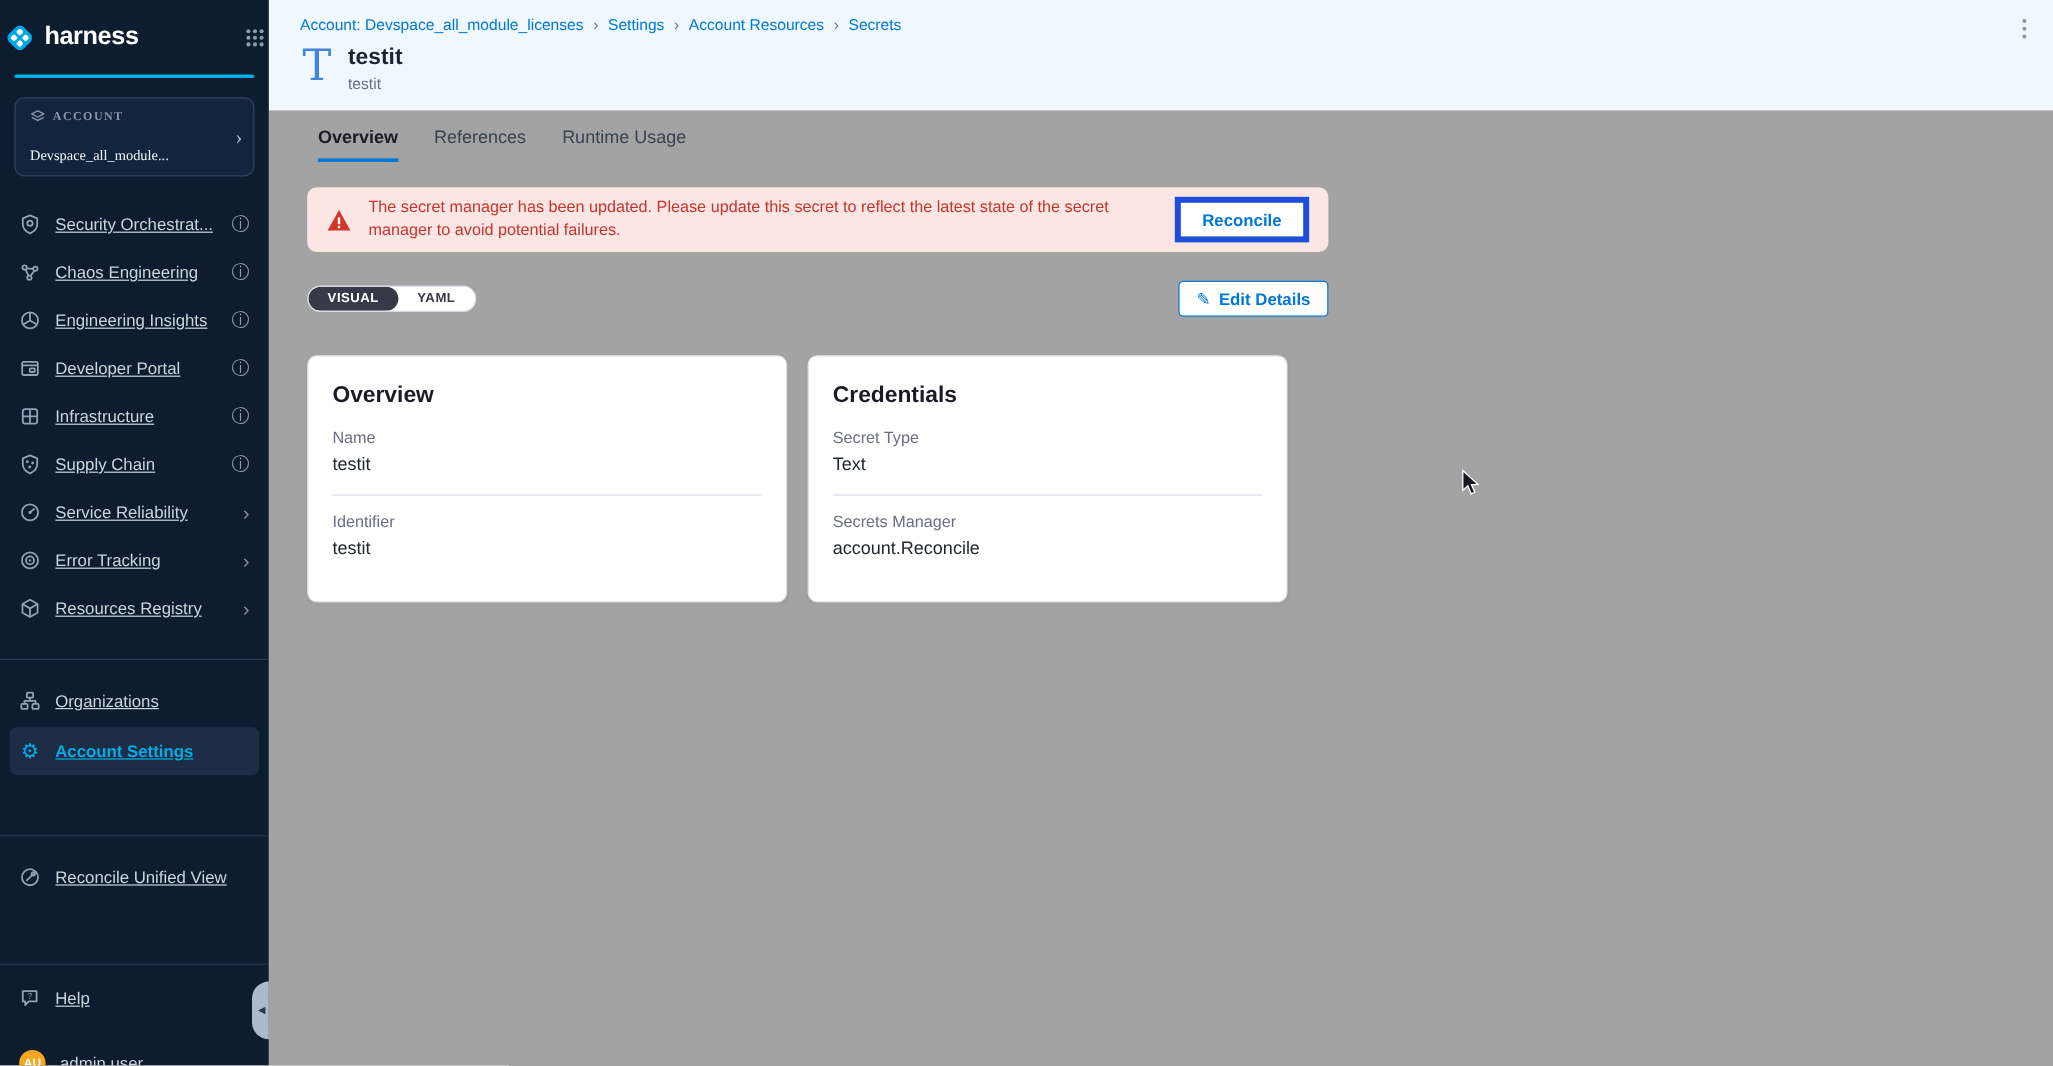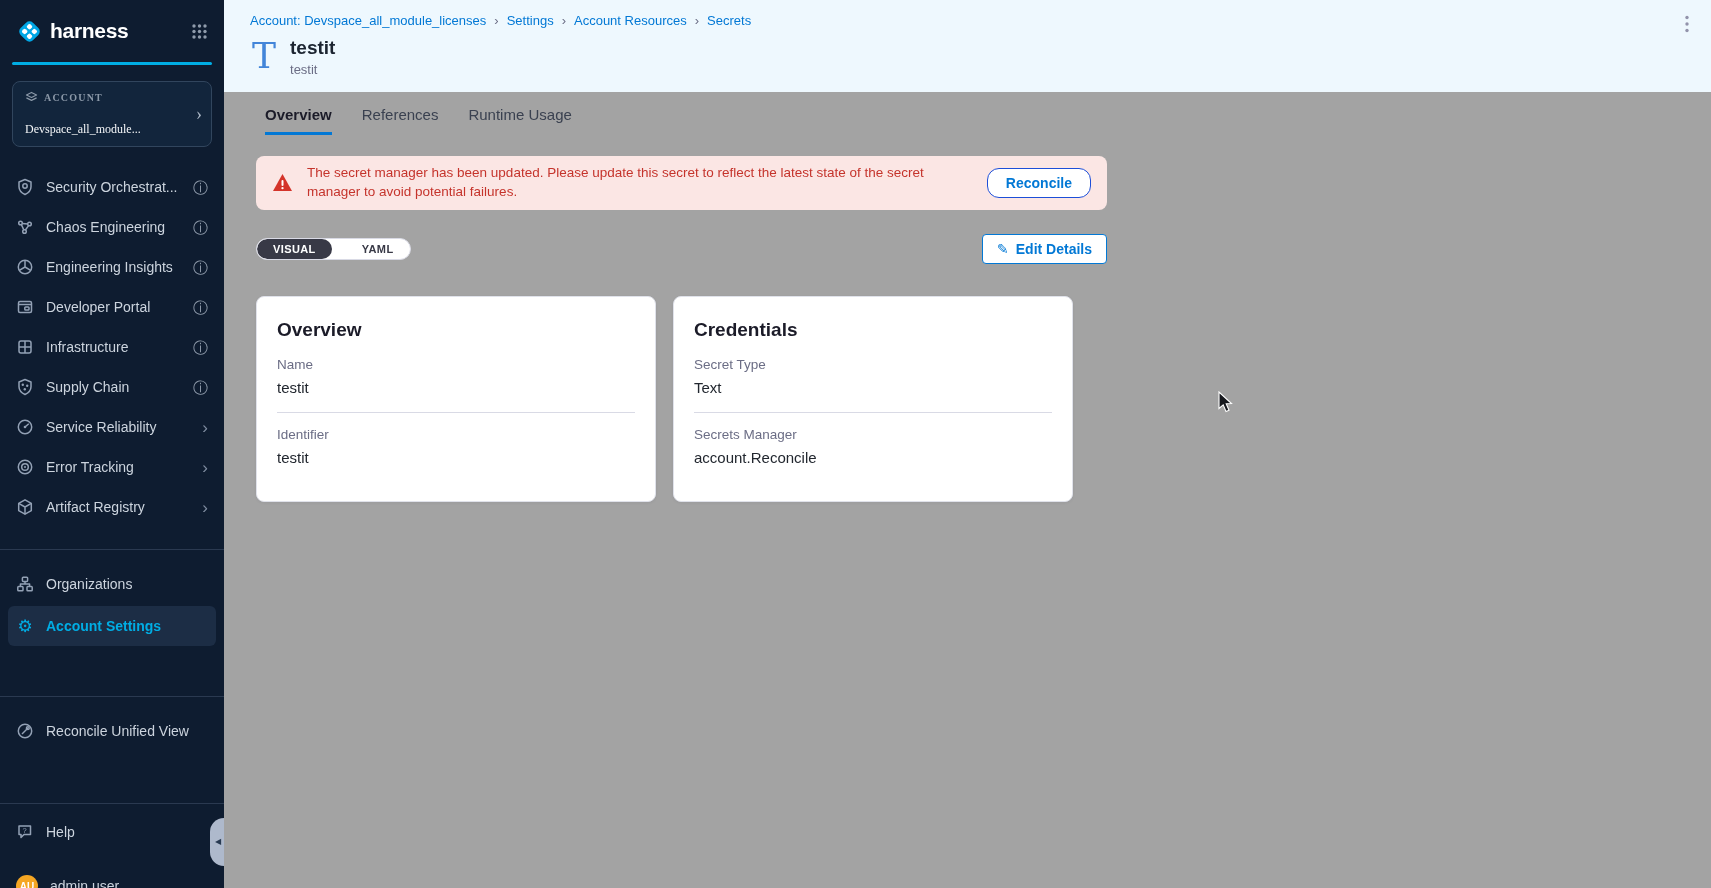--- a/index.html
+++ b/index.html
@@ -7,21 +7,21 @@
   body {
     font-family:"Liberation Sans","DejaVu Sans",sans-serif;
     background:#ffffff; color:#22272f; position:relative;
   }
 
   
   .sidebar {
     position:absolute; left:0; top:0; width:224px; height:888px;
     background:#0e1c30; color:#c9d2dd; z-index:5;
   }
-  .side-header { height:62px; display:flex; align-items:center; padding:0 16px; }
+  .side-header { height:62px; display:flex; align-items:center; padding:0 3px; }
   .logo-wrap { display:flex; align-items:center; gap:7px; cursor:pointer; }
   .logo-text { color:#ffffff; font-size:21px; font-weight:700; letter-spacing:-0.3px; }
   .grid-icon { margin-left:auto; cursor:pointer; display:flex; }
   .teal-line { height:3px; background:#00ade4; margin:0 12px; border-radius:2px; }
 
   .account-card {
     margin:16px 12px 0; border:1px solid #31455d; border-radius:8px;
     background:#12253c; padding:9px 26px 9px 12px; position:relative; cursor:pointer;font-family:Liberation Serif, serif;
   }
   .account-card .acct-row1 { display:flex; align-items:center; gap:6px; }
@@ -30,21 +30,21 @@
   .acct-chevron { position:absolute; right:9px; top:50%; transform:translateY(-50%);
     color:#aab6c4; font-size:18px; line-height:1; }
 
   .modules { margin-top:20px; }
   .side-item {
     height:40px; display:flex; align-items:center; gap:12px;
     padding:0 16px; font-size:14px; cursor:pointer; color:#ccd4de;
   }
   .side-item .lead-icon { width:18px; height:18px; display:flex; align-items:center;
     justify-content:center; color:#93a1b5; flex:none; }
-  .side-item .item-label { flex:1; white-space:nowrap; overflow:hidden; }
+  .side-item .item-label { flex:1; white-space:nowrap; overflow:hidden;text-decoration:underline; }
   .side-item .trail { color:#8f9bab; font-size:15px; line-height:1; }
   .side-item .trail.chev { font-size:17px; color:#7f8ca0; }
 
   .side-divider { height:1px; background:#2a3950; margin:22px 0 14px; }
   .side-divider.tight { margin:16px 0 14px; }
 
   .side-item.active {
     margin:2px 8px; padding:0 8px; height:40px; border-radius:6px;
     background:#1c2d45; color:#00ade4; font-weight:600;
   }
@@ -89,29 +89,29 @@
 
   .content { position:relative; padding:21px 0 0 32px; }
 
   .warn-banner {
     width:851px; min-height:50px; background:#fbe6e4; border-radius:8px;
     display:flex; align-items:center; gap:14px; padding:8px 16px;
   }
   .warn-banner .warn-text { font-size:13.5px; line-height:1.4; color:#c5342c; max-width:648px; }
   .warn-icon { flex:none; display:flex; }
   .reconcile-btn {
-    margin-left:auto; background:#ffffff; border:1px solid #1d4ed8; color:#0278d5;
-    font-size:14px; font-weight:700; border-radius:12px; padding:6px 18px; cursor:pointer;
+    margin-left:auto; background:#ffffff; border:5px solid #1d4ed8; color:#0278d5;
+    font-size:14px; font-weight:700; border-radius:0; padding:6px 18px; cursor:pointer;
     font-family:inherit;
   }
 
   .toolbar-row { width:851px; display:flex; align-items:center; margin-top:24px; }
   .view-toggle {
     display:inline-flex; border:1px solid #d9dae5; border-radius:999px; background:#ffffff;
-    overflow:hidden; height:22px; align-items:stretch;gap:14px;
+    overflow:hidden; height:22px; align-items:stretch;
   }
   .seg {
     font-size:11px; font-weight:700; letter-spacing:0.4px; padding:0 16px;
     display:flex; align-items:center; cursor:pointer; color:#383946;
   }
   .seg.active { background:#383946; color:#ffffff; border-radius:999px; }
   .edit-btn {
     margin-left:auto; background:#ffffff; border:1px solid #0278d5; color:#0278d5;
     font-size:14px; font-weight:700; border-radius:4px; padding:6px 14px; cursor:pointer;
     display:flex; align-items:center; gap:7px; font-family:inherit;
@@ -267,21 +267,21 @@
       <span class="item-label">Error Tracking</span>
       <span class="trail chev">›</span>
     </div>
     <div class="side-item">
       <span class="lead-icon">
         <svg width="18" height="18" viewBox="0 0 18 18" fill="none" stroke="currentColor" stroke-width="1.5" stroke-linejoin="round">
           <path d="M9 1.8 L15.3 5.4 V12.6 L9 16.2 L2.7 12.6 V5.4 Z"></path>
           <path d="M2.7 5.4 L9 9 L15.3 5.4 M9 9 V16.2"></path>
         </svg>
       </span>
-      <span class="item-label">Artifact Registry</span>
+      <span class="item-label">Resources Registry</span>
       <span class="trail chev">›</span>
     </div>
   </div>
 
   <div class="side-divider"></div>
 
   <div class="side-item">
     <span class="lead-icon">
       <svg width="18" height="18" viewBox="0 0 18 18" fill="none" stroke="currentColor" stroke-width="1.5" stroke-linejoin="round">
         <rect x="6.4" y="2.2" width="5.2" height="4.2" rx="0.8"></rect>

